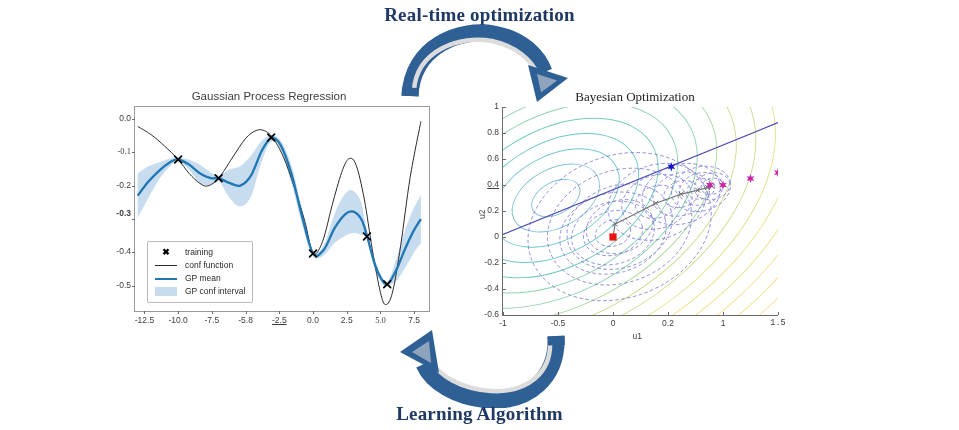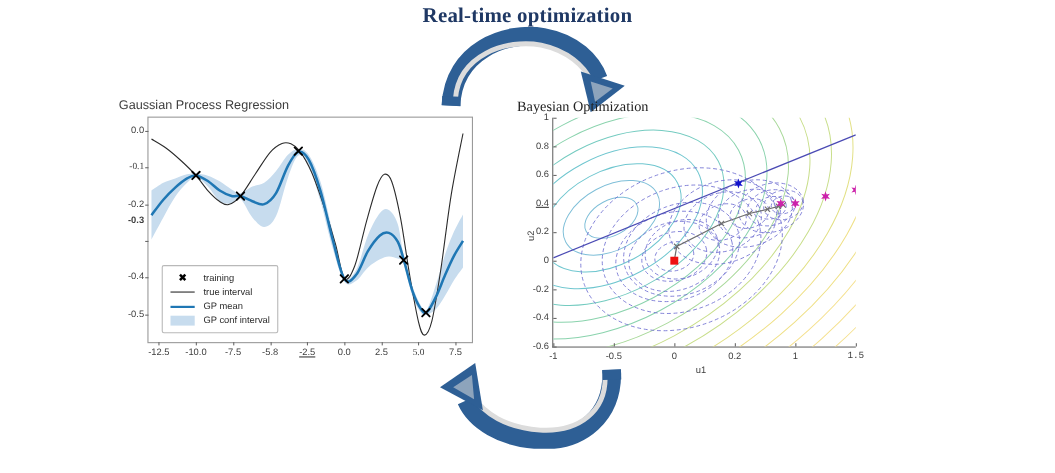--- a/index.html
+++ b/index.html
@@ -31,20 +31,21 @@
   .arrow-wrap{position:absolute;}
   #arrow-top{left:398px;top:24px;}
   #arrow-bottom{left:398px;top:330px;}
 
   
   .panel{position:absolute;}
   #panel-left{left:108px;top:88px;width:322px;height:240px;}
   #panel-right{left:470px;top:88px;width:330px;height:262px;}
 
   .panel-title{
+    text-align:center;
     color:#3d3d3d;
     white-space:nowrap;
   }
   #title-gpr{
     font-family:"Liberation Sans", sans-serif;
     font-size:11.5px;
     height:16px;
     line-height:16px;
     margin-bottom:2px;
   }
@@ -180,21 +181,21 @@
         <div class="lg-row">
           <span class="lg-key">
               <span class="k-x">✖</span>
             </span>
           <span class="lg-text">training</span>
         </div>
         <div class="lg-row">
           <span class="lg-key">
               <span class="k-line-black"></span>
             </span>
-          <span class="lg-text">true interval</span>
+          <span class="lg-text">conf function</span>
         </div>
         <div class="lg-row">
           <span class="lg-key">
               <span class="k-line-blue"></span>
             </span>
           <span class="lg-text">GP mean</span>
         </div>
         <div class="lg-row">
           <span class="lg-key">
               <span class="k-band"></span>
@@ -204,21 +205,21 @@
       </div>
 
       
       <div id="gpr-yticks">
           <div class="tick-label ytick" style="right: 100%; margin-right: 4px; top: 5.70492px; width: 30px;">0.0</div>
           <div style="position: absolute; right: 100%; width: 3px; height: 1px; background: rgb(106, 106, 106); top: 11.7049px;"></div>
           <div class="tick-label ytick" style="right: 100%; margin-right: 4px; top: 39.1475px; width: 30px; font-family: Liberation Serif, serif;">-0.1</div>
           <div style="position: absolute; right: 100%; width: 3px; height: 1px; background: rgb(106, 106, 106); top: 45.1475px;"></div>
           <div class="tick-label ytick" style="right: 100%; margin-right: 4px; top: 72.5902px; width: 30px;">-0.2</div>
           <div style="position: absolute; right: 100%; width: 3px; height: 1px; background: rgb(106, 106, 106); top: 78.5902px;"></div>
-          <div class="tick-label ytick" style="right: 100%; margin-right: 4px; top: 88px; width: 30px; font-weight: bold;">-0.3</div>
+          <div class="tick-label ytick" style="right: 100%; margin-right: 4px; top: 101px; width: 30px; font-weight: bold;">-0.3</div>
           <div style="position: absolute; right: 100%; width: 3px; height: 1px; background: rgb(106, 106, 106); top: 112.033px;"></div>
           <div class="tick-label ytick" style="right: 100%; margin-right: 4px; top: 139.475px; width: 30px;">-0.4</div>
           <div style="position: absolute; right: 100%; width: 3px; height: 1px; background: rgb(106, 106, 106); top: 145.475px;"></div>
           <div class="tick-label ytick" style="right: 100%; margin-right: 4px; top: 172.918px; width: 30px;">-0.5</div>
           <div style="position: absolute; right: 100%; width: 3px; height: 1px; background: rgb(106, 106, 106); top: 178.918px;"></div>
         </div>
       <div id="gpr-xticks">
           <div class="tick-label xtick" style="top: 100%; margin-top: 4px; left: -6.55963px; width: 32px;">-12.5</div>
           <div style="position: absolute; top: 100%; height: 3px; width: 1px; background: rgb(106, 106, 106); left: 9.44037px;"></div>
           <div class="tick-label xtick" style="top: 100%; margin-top: 4px; left: 27.156px; width: 32px;">-10.0</div>
@@ -359,14 +360,15 @@
                C 58 68, 34 52, 26 34" fill="none" stroke="#2e5f95" stroke-width="17" stroke-linecap="butt"></path>
       <path d="M 152 10
                C 154 44, 128 63, 93 61
                C 62 59, 41 45, 33 31" fill="none" stroke="#dcdcdc" stroke-width="4.5" stroke-linecap="round"></path>
       <path d="M 149.5 6.5 L 166.5 6.0 L 166.8 15.0 L 150.0 15.4 Z" fill="#2e5f95"></path>
       <path d="M 41 43 L 2 22 L 34 0 Z" fill="#2e5f95"></path>
       <path d="M 33 33 L 14 22 L 31 11 Z" fill="#dcdcdc" opacity="0.55"></path>
     </svg>
   </div>
 
+  <div class="cycle-caption" id="caption-bottom">Learning Algorithm</div>
 
 </div>
 
 </body></html>

